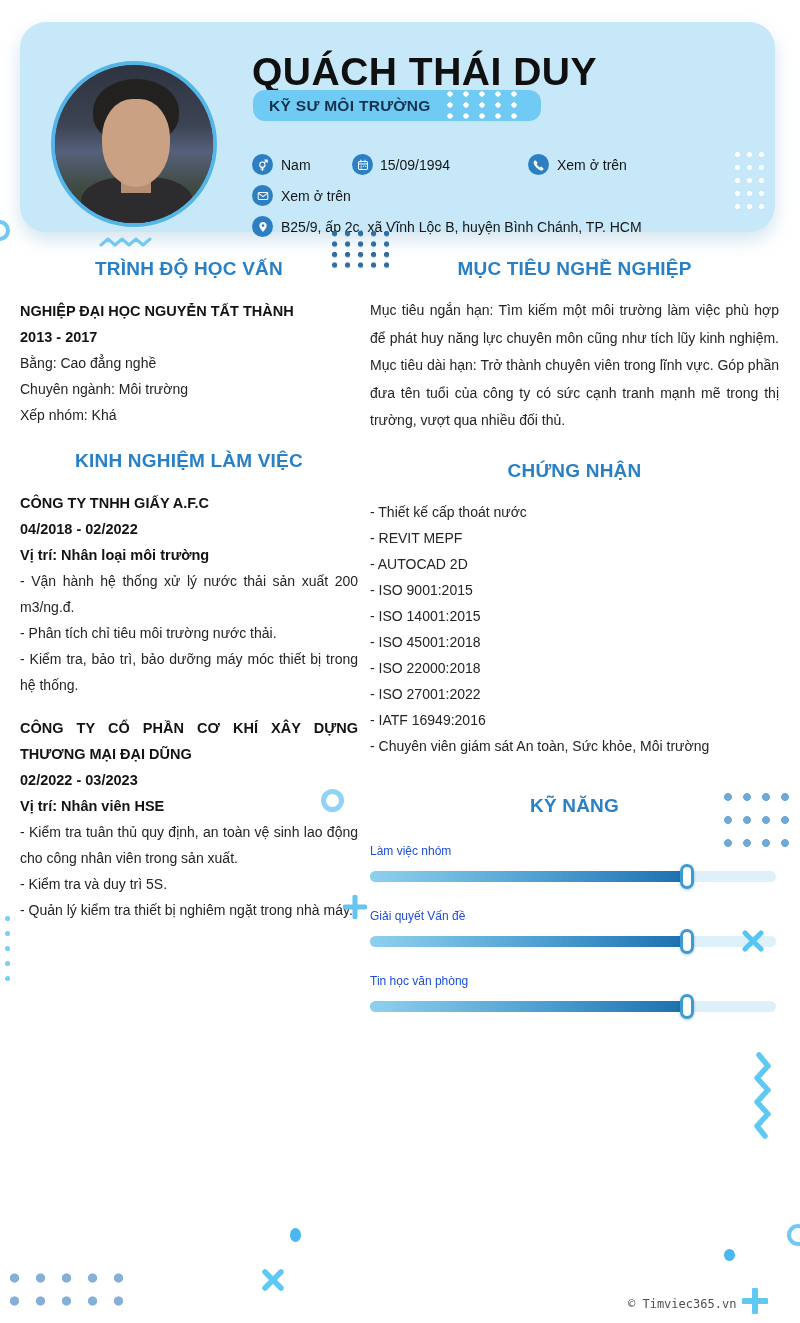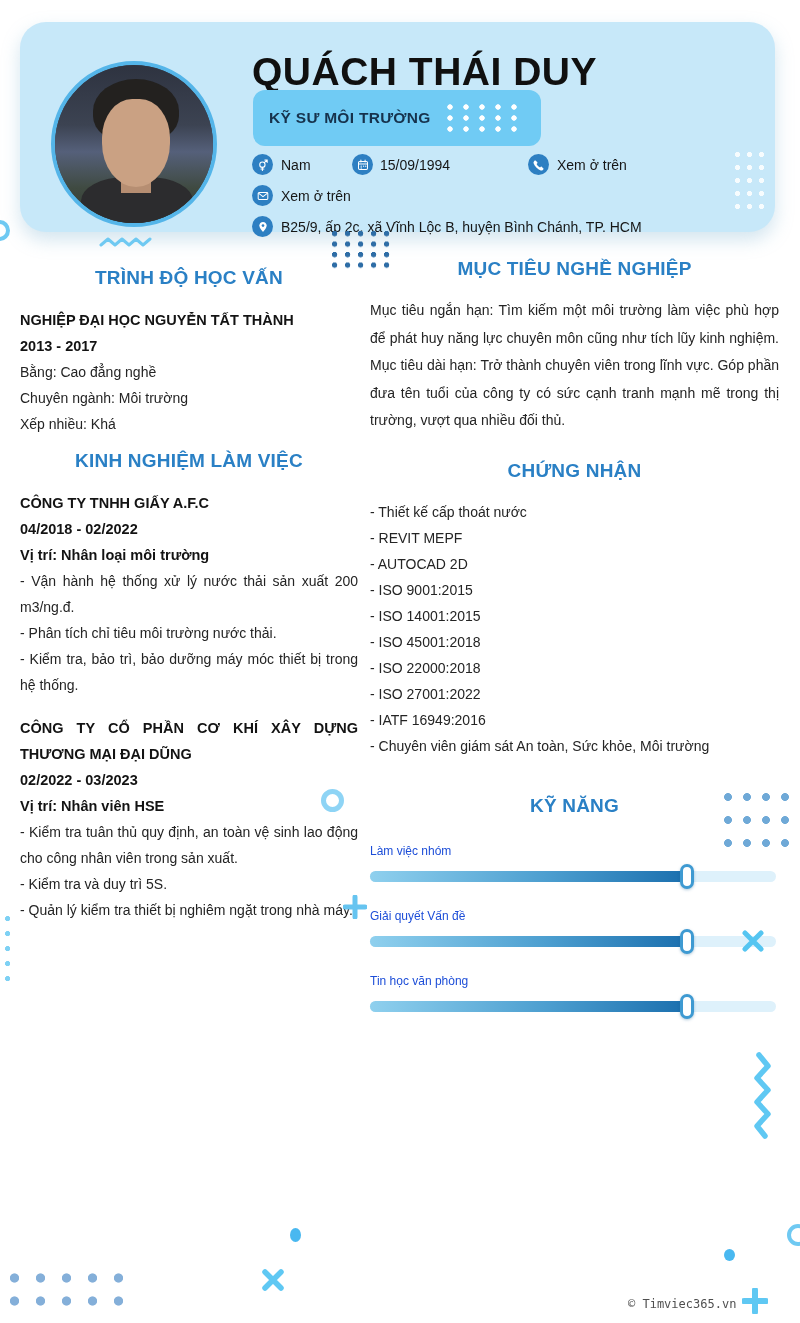--- a/index.html
+++ b/index.html
@@ -13,21 +13,21 @@
   .photo-ring { position:absolute; left:31px; top:39px; width:166px; height:166px; border-radius:50%;
     border:4px solid #54b5e9; overflow:hidden; background:#3a4250; }
   .photo-sky { position:absolute; inset:0;
     background:linear-gradient(180deg,#2e3340 0%,#3c4352 38%,#55607a 55%,#3f4a41 78%,#333d33 100%); }
   .photo-hair { position:absolute; left:38px; top:14px; width:86px; height:64px; border-radius:50% 50% 42% 42%; background:#23211f; }
   .photo-face { position:absolute; left:47px; top:34px; width:68px; height:88px; border-radius:46% 46% 52% 52%; background:#caa183; }
   .photo-body { position:absolute; left:26px; top:112px; width:112px; height:60px; border-radius:40% 40% 0 0; background:#2c2c2e; }
   .photo-neck { position:absolute; left:66px; top:104px; width:30px; height:24px; background:#b68e72; }
 
   .name { position:absolute; left:232px; top:28px; font-size:39px; font-weight:bold; letter-spacing:.5px; color:#101010; }
-  .badge { position:absolute; left:233px; top:68px; height:56px; min-width:244px; background:#70cbf4; border-radius:12px;
+  .badge { position:absolute; left:233px; top:68px; height:31px; min-width:244px; background:#70cbf4; border-radius:12px;
     display:flex; align-items:center; padding:0 16px; gap:16px; }
   .badge-label { font-size:15.5px; font-weight:bold; color:#16324c; letter-spacing:.3px; white-space:nowrap; }
   .badge-dots { width:78px; height:29px;
     background-image:radial-gradient(circle at 3px 3px,#ffffff 2.4px,rgba(255,255,255,0) 3px);
     background-size:16px 11px; }
 
   .contact { position:absolute; left:232px; top:132px; width:520px; }
   .c-row { display:flex; align-items:center; margin-bottom:10px; }
   .c-item { display:flex; align-items:center; gap:8px; }
   .c-item .txt { font-size:14px; color:#161616; white-space:nowrap; }
@@ -147,28 +147,28 @@
   </div>
 
   <div class="dec ring" style="left:-11px; top:220px; width:21px; height:21px; border-width:4px; border-color:#6fc9f2;"></div>
   <svg class="dec" style="left:99px; top:235px;" width="55" height="14">
       <polyline points="2,10 9,4 16,10 23,4 30,10 37,4 44,10 51,4" fill="none" stroke="#6fc9f2" stroke-width="3" stroke-linecap="round" stroke-linejoin="round"></polyline>
     </svg>
   <div class="dec dots" style="left:332px; top:231px; width:62px; height:42px;
     background-image:radial-gradient(circle at 2.6px 2.6px, #2e6da6 2.4px, rgba(46,109,166,0) 3px);
     background-size:13px 10.5px;"></div>
 
-  <div class="col-left" style="top:267px;">
+  <div class="col-left" style="top:258px;">
     <div class="sec-h">TRÌNH ĐỘ HỌC VẤN</div>
     <div style="height:18px;"></div>
     <div class="b-line">NGHIỆP ĐẠI HỌC NGUYỄN TẤT THÀNH</div>
     <div class="b-line">2013 - 2017</div>
     <div class="t-line">Bằng: Cao đẳng nghề</div>
     <div class="t-line">Chuyên ngành: Môi trường</div>
-    <div class="t-line">Xếp nhiều: Khá</div>
+    <div class="t-line">Xếp nhóm: Khá</div>
   </div>
 
   <div class="col-left" style="top:450px;">
     <div class="sec-h">KINH NGHIỆM LÀM VIỆC</div>
     <div style="height:18px;"></div>
 
     <div class="job">
       <div class="b-line">CÔNG TY TNHH GIẤY A.F.C</div>
       <div class="b-line">04/2018 - 02/2022</div>
       <div class="b-line">Vị trí: Nhân loại môi trường</div>

